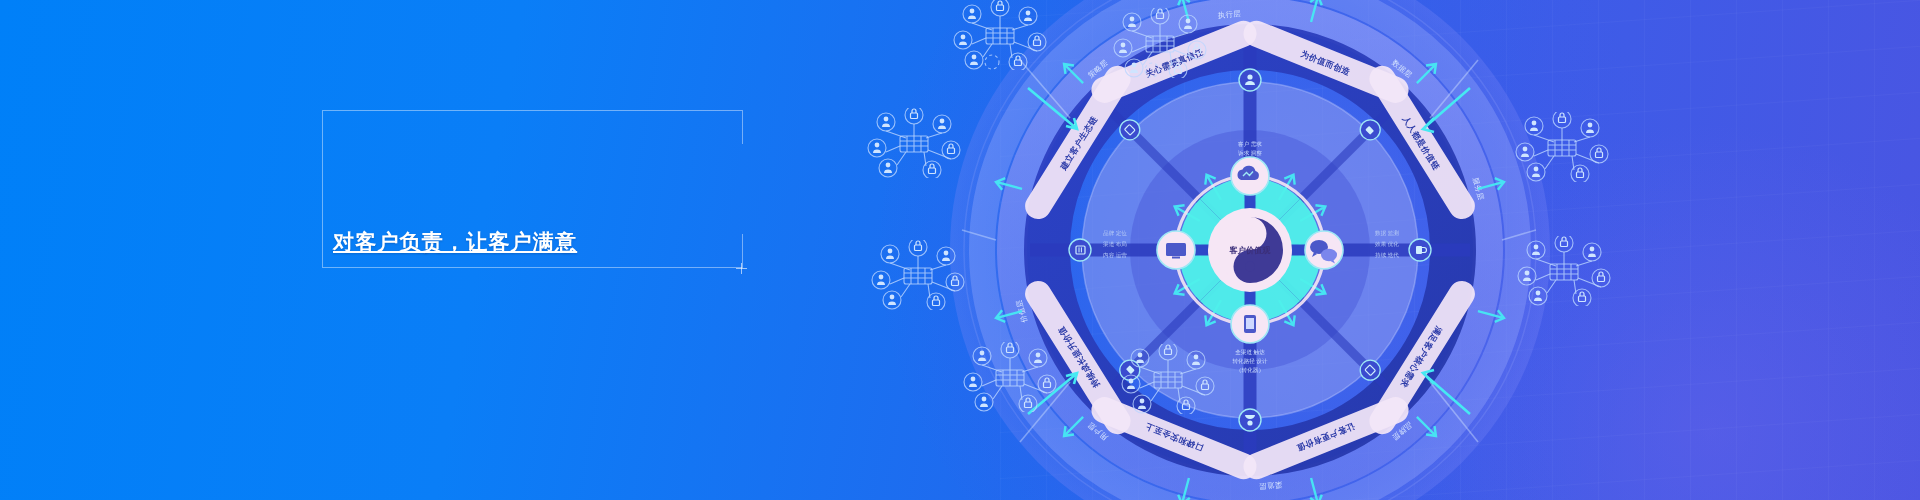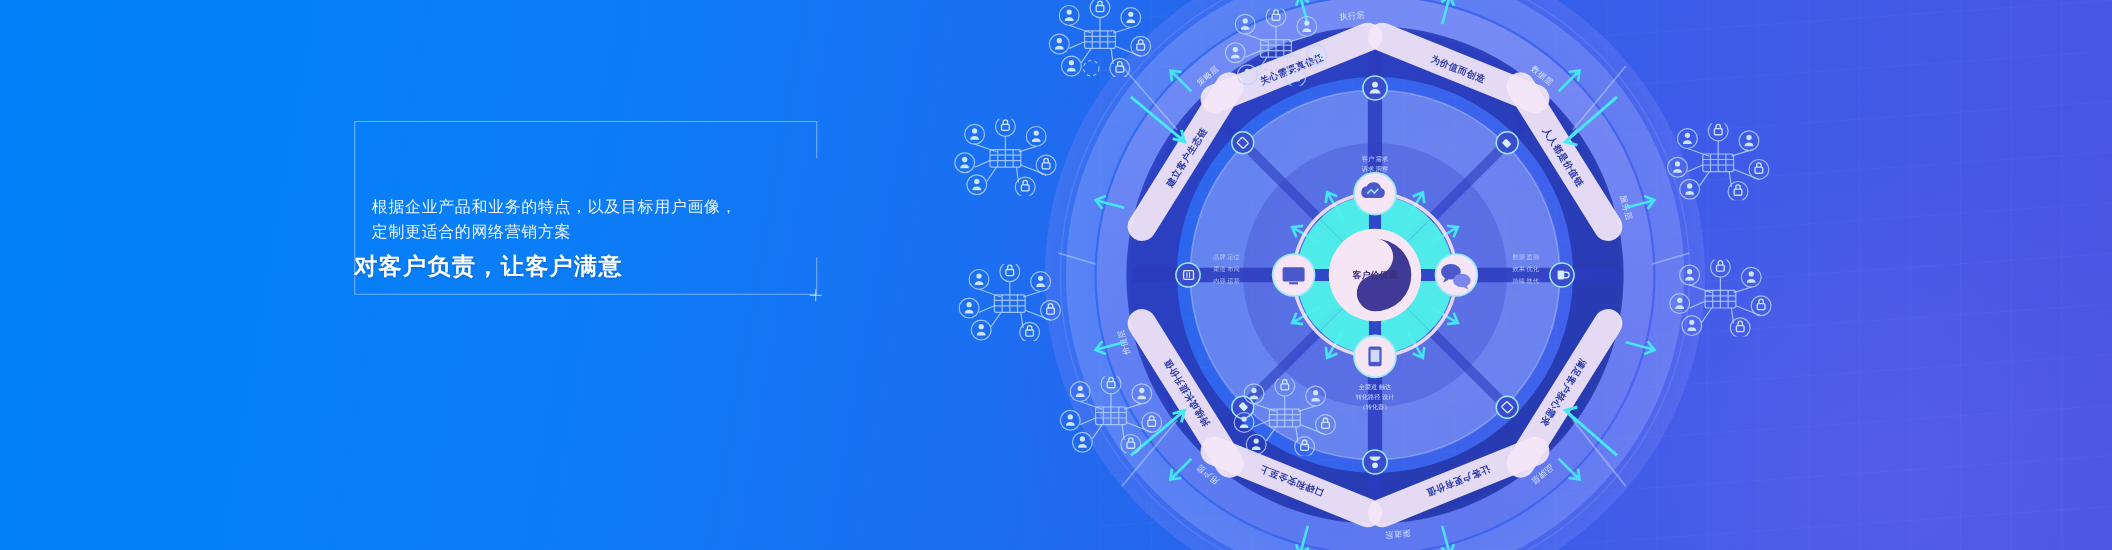--- a/index.html
+++ b/index.html
@@ -63,24 +63,25 @@
     font-size:26px; font-weight:bold; color:#ffffff;
     letter-spacing:1.5px; white-space:nowrap;
     text-shadow:0 1px 2px rgba(0,30,90,.25);
   }
   .sub {
     position:absolute; left:16px; top:68px;
     font-size:14.5px; color:#eaf3ff; line-height:22px;
     letter-spacing:.6px; white-space:nowrap;
   }
   .tagline {
-    position:absolute; left:0; top:118px;
+    position:absolute; left:11px; top:118px;
     font-size:21px; font-weight:bold; color:#ffffff;
     letter-spacing:1.2px; white-space:nowrap;
     text-shadow:0 1px 2px rgba(0,30,90,.25);
+    text-decoration:underline;
   }
 
   
   .wheel-wrap {
     position:absolute; left:900px; top:-70px; width:700px; height:640px;
   }
   .wheel-svg { display:block; }
   .ring-lbl-dark { font-size:8.4px; fill:#2b3aa8; font-weight:bold; letter-spacing:.4px; }
   .ring-lbl-mid { font-size:7.4px; fill:#d8e6ff; letter-spacing:.4px; }
   .hub-lbl { font-size:8.2px; fill:#3b2f7a; font-weight:bold; }
@@ -98,24 +99,20 @@
 
   <div class="bg-glow glow-a"></div>
   <div class="bg-glow glow-b"></div>
   <div class="grid-lines"></div>
 
   <div class="copy">
     <div class="copy-frame"></div>
     <div class="frame-tick">
       <i></i>
         <i></i>
-    </div>
-    <div class="sub">
-      <span>根据企业产品和业务的特点，以及目标用户画像，</span><br>
-      <span>定制更适合的网络营销方案</span>
     </div>
     <div class="tagline">对客户负责，让客户满意</div>
   </div>
 
   <div class="wheel-wrap">
     <svg class="wheel-svg" width="700" height="640" viewBox="0 0 700 640">
       <defs>
         <radialGradient id="gOuterGlow" cx="50%" cy="50%" r="50%">
           <stop offset="60%" stop-color="#5a6bf0" stop-opacity="0"></stop>
           <stop offset="100%" stop-color="#7a86f6" stop-opacity=".30"></stop>

